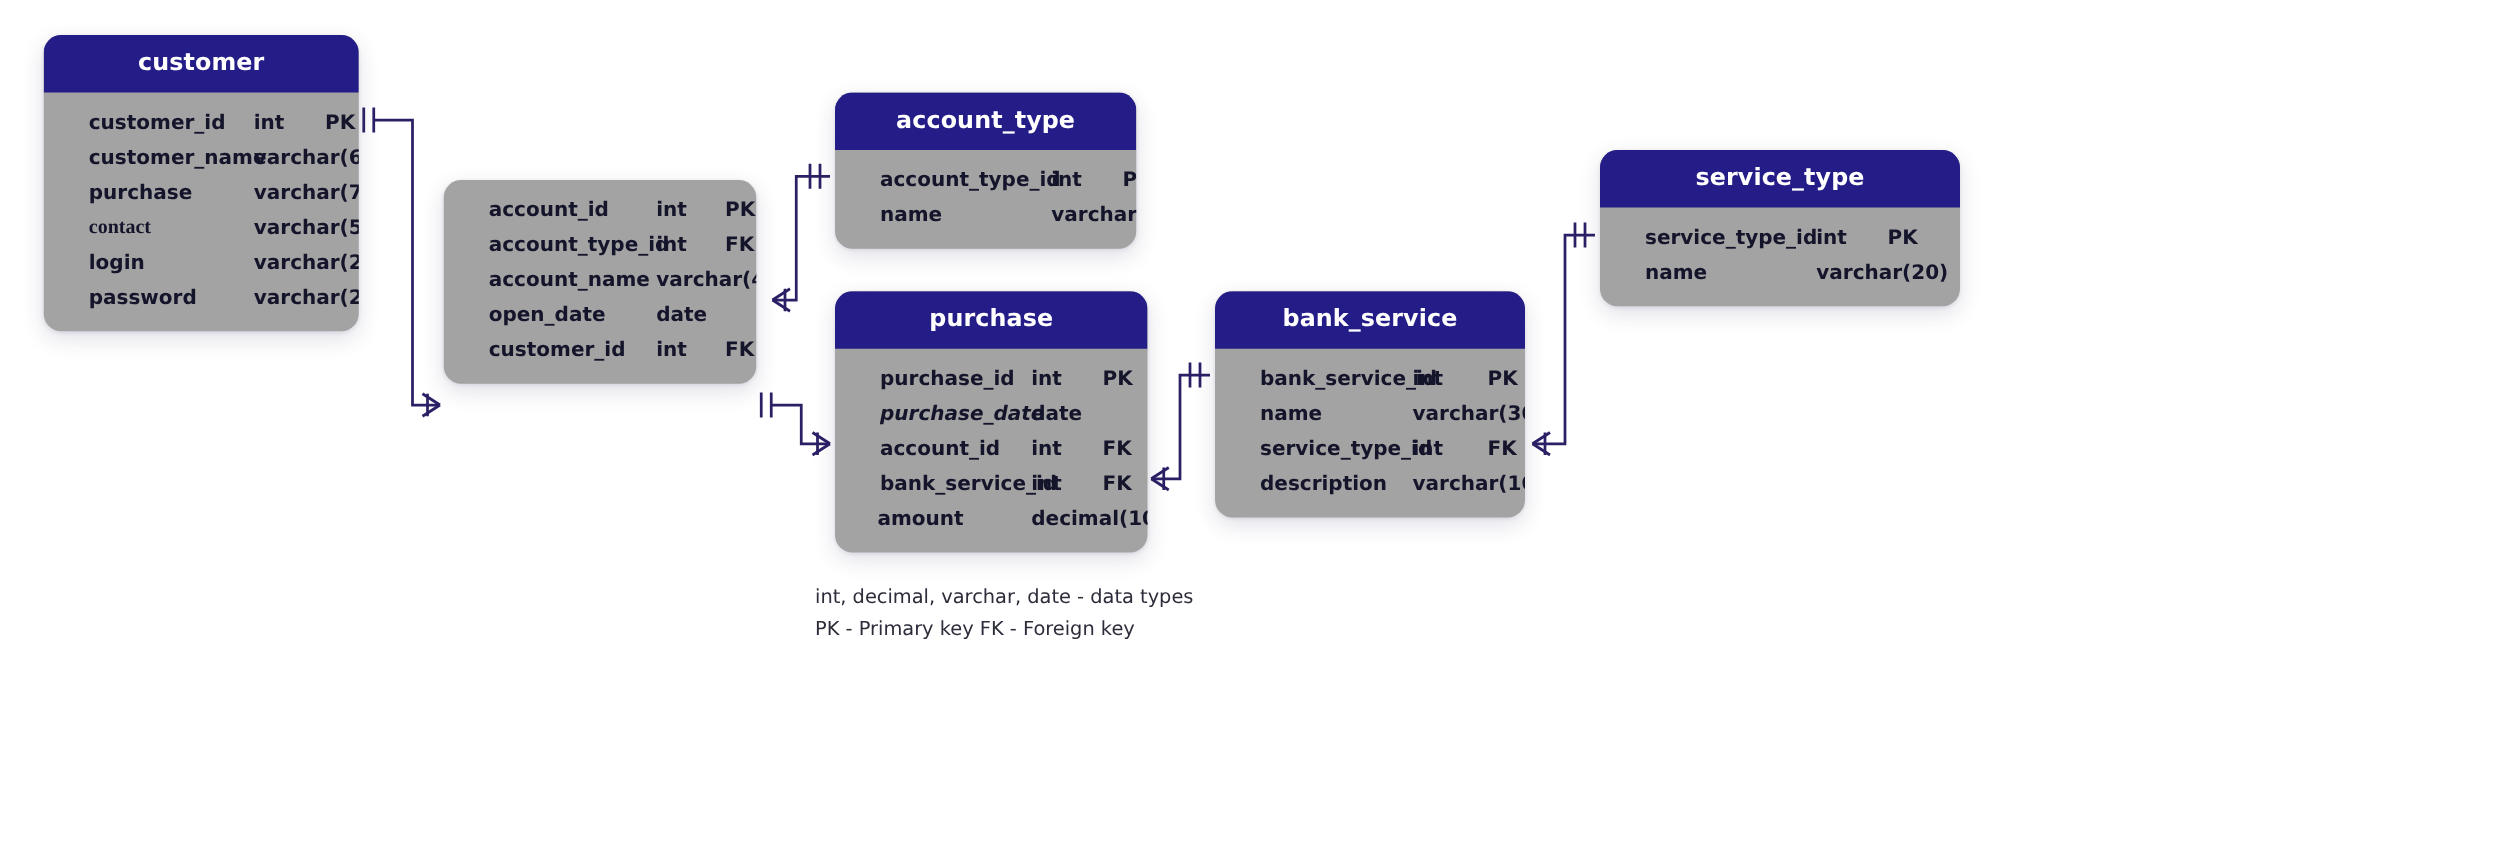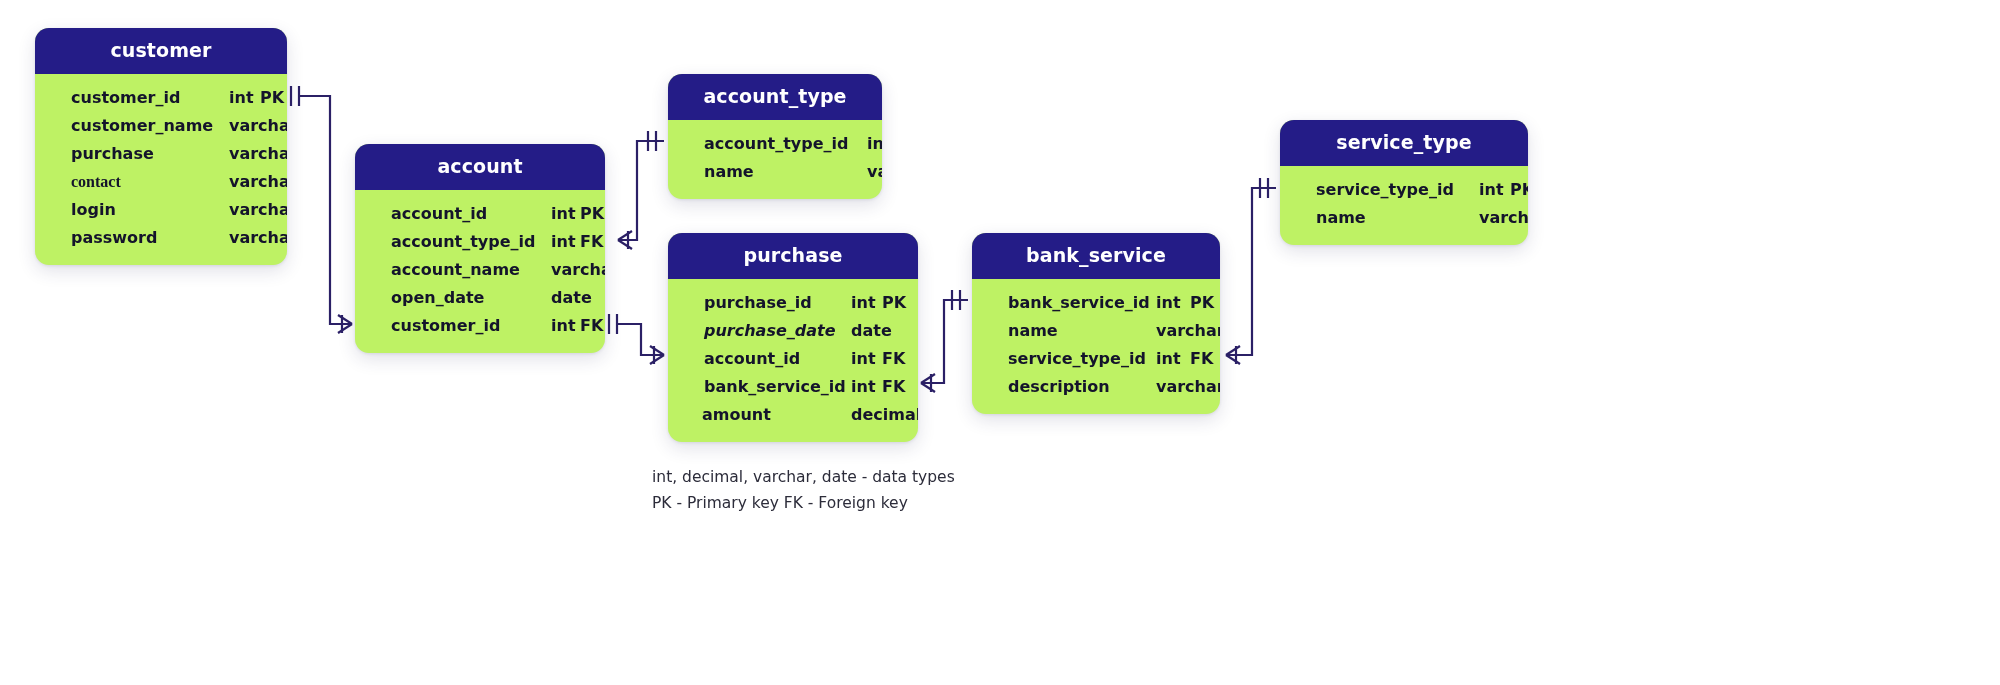--- a/index.html
+++ b/index.html
@@ -17,21 +17,21 @@
   #canvas {
     position: relative;
     width: 2000px;
     height: 685px;
     background: #ffffff;
   }
 
   
   .entity {
     position: absolute;
-    background: #bef264;
+    background: #a3a3a3;
     border-radius: 14px;
     box-shadow: 0 6px 18px rgba(40, 40, 90, 0.14),
                 0 1px 3px rgba(40, 40, 90, 0.10);
     overflow: hidden;
     z-index: 3;
   }
   .entity-header {
     background: #241c87;
     color: #ffffff;
     font-size: 19px;
@@ -51,21 +51,20 @@
     height: 28px;
     line-height: 28px;
     color: #14142b;
     font-size: 16px;
     font-weight: 600;
     white-space: nowrap;
   }
   .attr-type {
     position: absolute;
     font-weight: 600;
-    margin-left: 26px;
   }
   .attr-key {
     position: absolute;
     font-weight: 700;
   }
   .attr-row-inner {
     position: relative;
     width: 100%;
     height: 28px;
   }
@@ -204,21 +203,20 @@
           </div>
           <div class="attr-row">
             <div class="attr-row-inner">
               <span class="attr-name-abs" style="left: 18px;">password</span>
               <span class="attr-type" style="left: 150px;">varchar(20)</span>
             </div>
           </div>
         </div>
       </div>
       <div class="entity" style="left: 355px; top: 144px; width: 250px;">
-        <div class="entity-header">account</div>
         <div class="entity-body">
           <div class="attr-row">
             <div class="attr-row-inner">
               <span class="attr-name-abs" style="left: 18px;">account_id</span>
               <span class="attr-type" style="left: 152px;">int</span>
               <span class="attr-key" style="left: 207px;">PK</span>
             </div>
           </div>
           <div class="attr-row">
             <div class="attr-row-inner">
@@ -241,21 +239,21 @@
           </div>
           <div class="attr-row">
             <div class="attr-row-inner">
               <span class="attr-name-abs" style="left: 18px;">customer_id</span>
               <span class="attr-type" style="left: 152px;">int</span>
               <span class="attr-key" style="left: 207px;">FK</span>
             </div>
           </div>
         </div>
       </div>
-      <div class="entity" style="left: 668px; top: 74px; width: 214px;">
+      <div class="entity" style="left: 668px; top: 74px; width: 241px;">
         <div class="entity-header">account_type</div>
         <div class="entity-body">
           <div class="attr-row">
             <div class="attr-row-inner">
               <span class="attr-name-abs" style="left: 18px;">account_type_id</span>
               <span class="attr-type" style="left: 155px;">int</span>
               <span class="attr-key" style="left: 212px;">PK</span>
             </div>
           </div>
           <div class="attr-row">
@@ -328,21 +326,21 @@
             </div>
           </div>
           <div class="attr-row">
             <div class="attr-row-inner">
               <span class="attr-name-abs" style="left: 18px;">description</span>
               <span class="attr-type" style="left: 140px;">varchar(100)</span>
             </div>
           </div>
         </div>
       </div>
-      <div class="entity" style="left: 1280px; top: 120px; width: 248px;">
+      <div class="entity" style="left: 1280px; top: 120px; width: 288px;">
         <div class="entity-header">service_type</div>
         <div class="entity-body">
           <div class="attr-row">
             <div class="attr-row-inner">
               <span class="attr-name-abs" style="left: 18px;">service_type_id</span>
               <span class="attr-type" style="left: 155px;">int</span>
               <span class="attr-key" style="left: 212px;">PK</span>
             </div>
           </div>
           <div class="attr-row">

